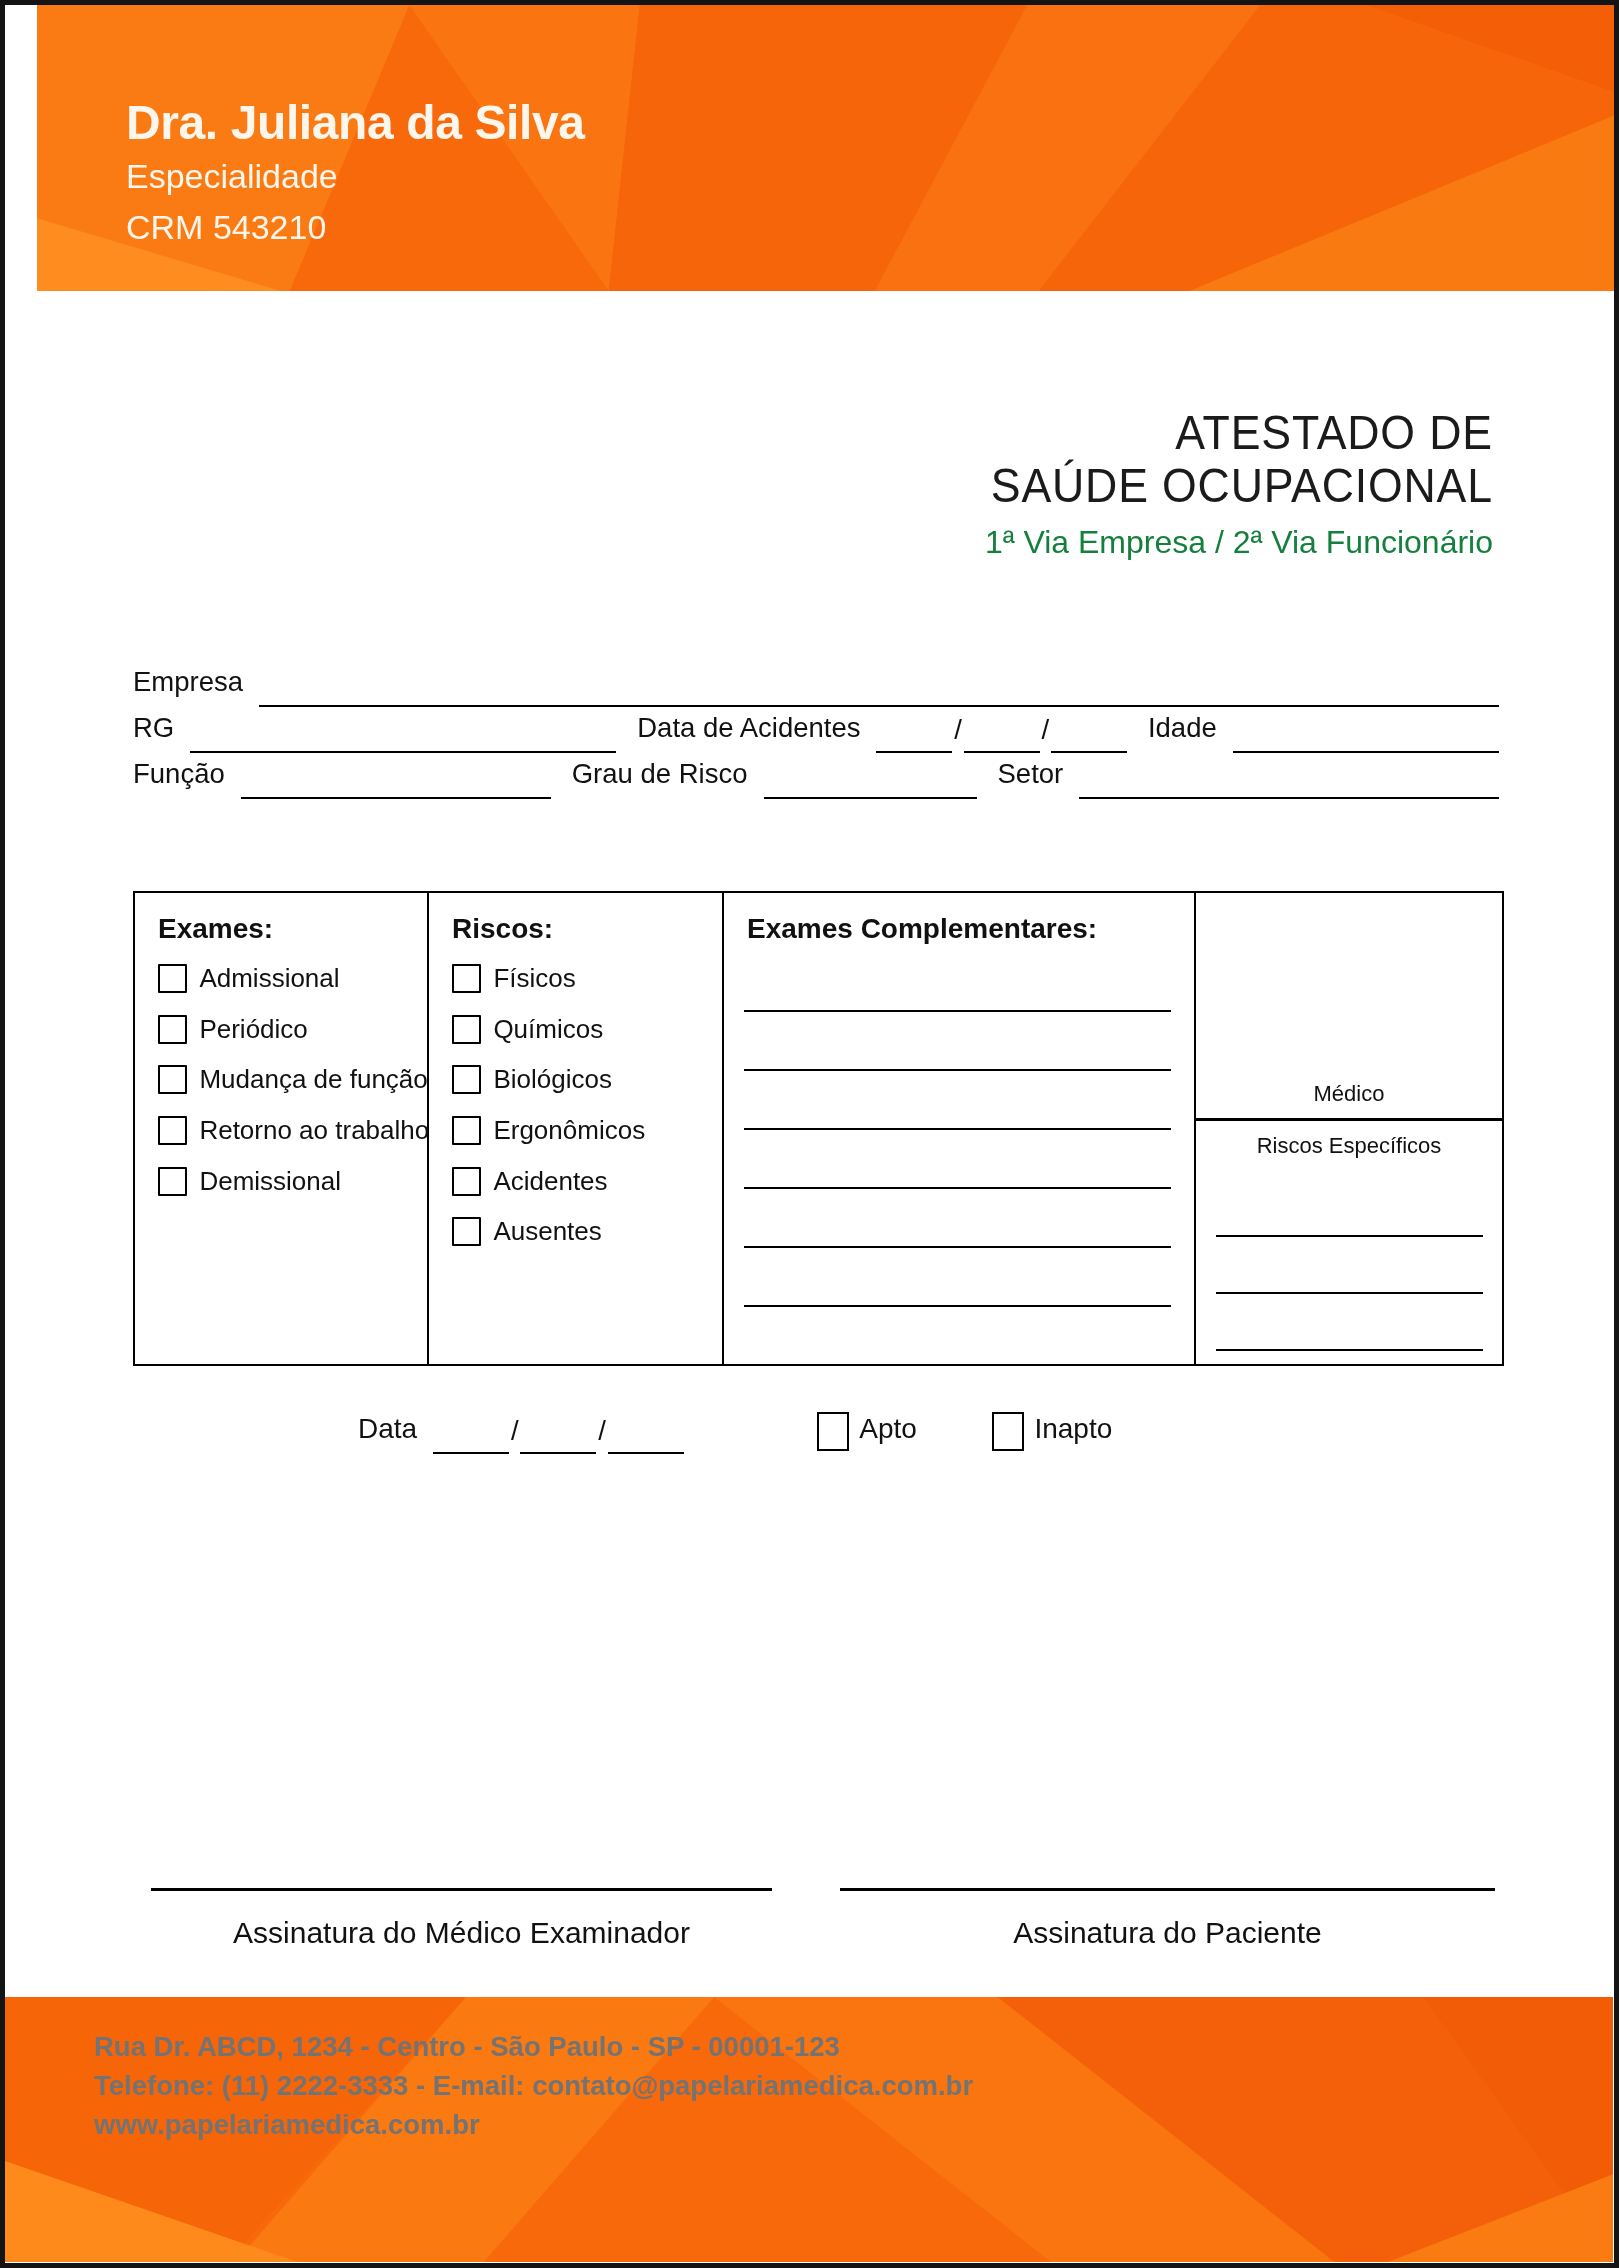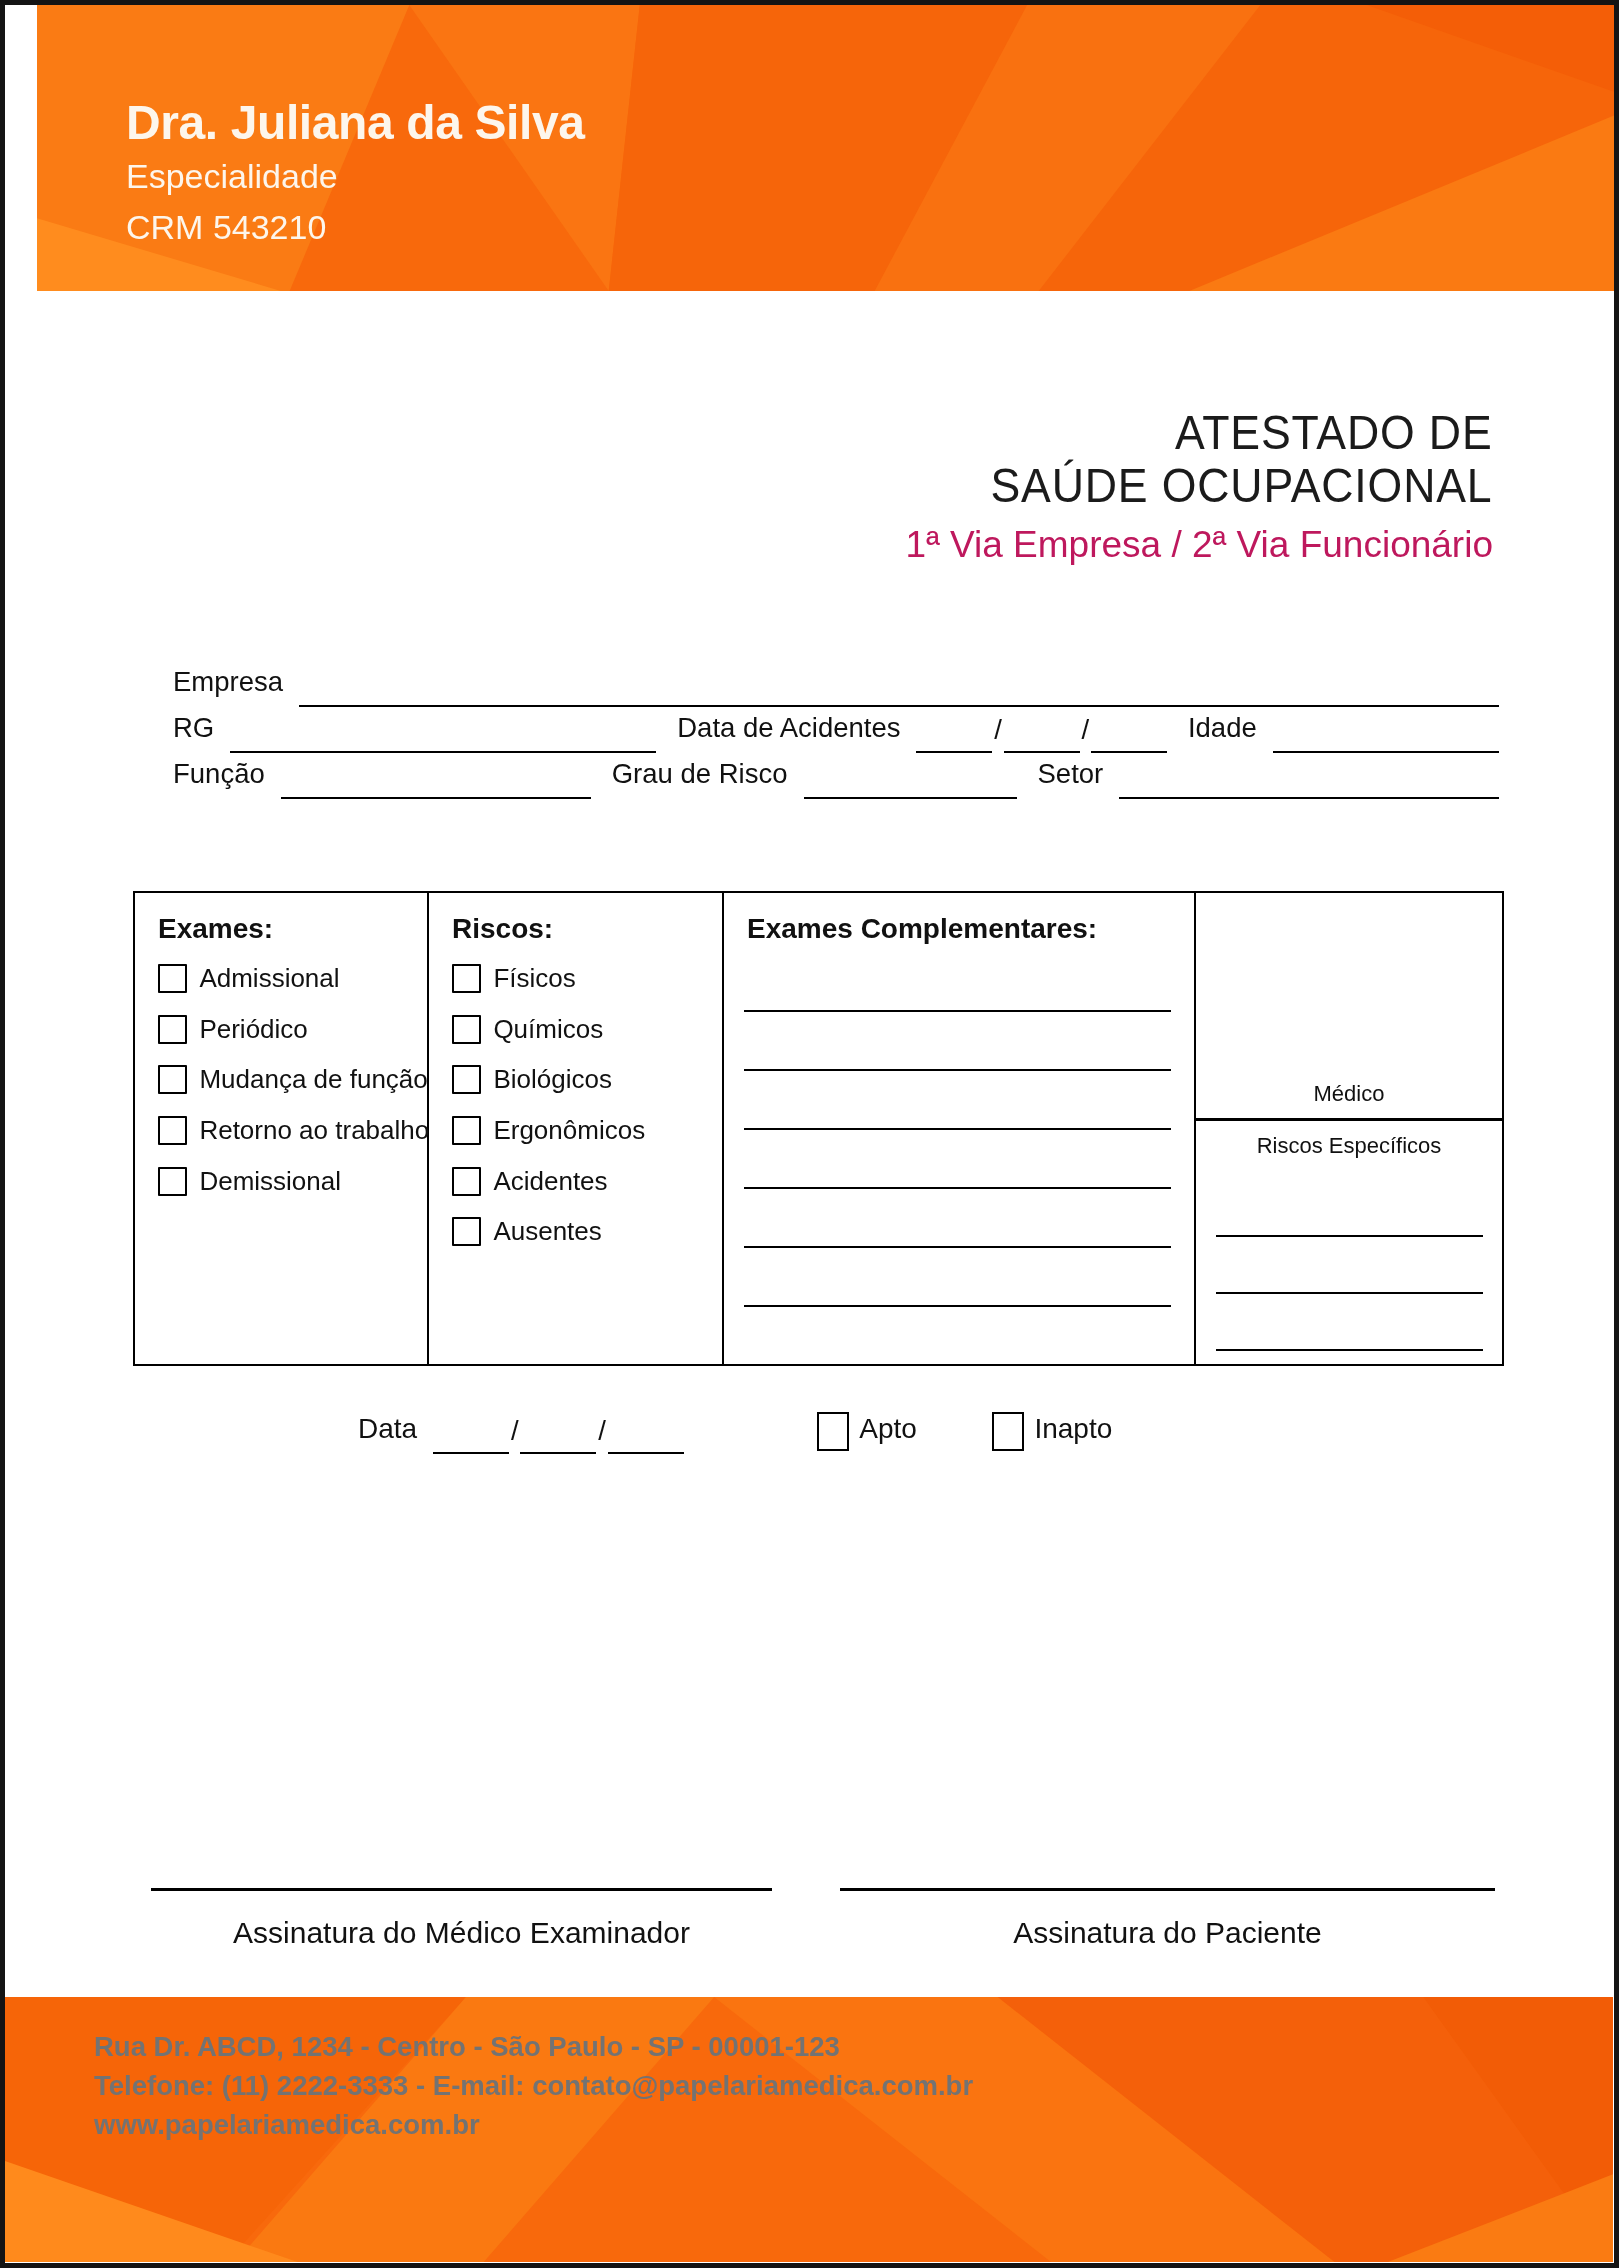--- a/index.html
+++ b/index.html
@@ -25,25 +25,25 @@
   .doctor-name{font-size:48px;font-weight:bold;letter-spacing:-0.4px;line-height:57px;}
   .doctor-specialty,.doctor-crm{font-size:34px;font-weight:400;line-height:51px;}
 
   .footer-block{position:absolute;left:89px;top:30px;color:#737373;}
   .footer-block div{font-size:27.5px;font-weight:bold;line-height:39px;}
 
   
   .title-block{position:absolute;top:401px;right:121px;text-align:right;}
   .title-main{transform:scaleX(.93);transform-origin:top right;color:#1b1b1b;}
   .title-main div{font-size:48px;line-height:53px;font-weight:400;letter-spacing:0.9px;white-space:nowrap;}
-  .title-sub{margin-top:12.4px;font-size:37px;color:#be185d;white-space:nowrap;}
+  .title-sub{margin-top:12.4px;font-size:32px;color:#15803d;white-space:nowrap;}
 
   
   .fields{position:absolute;left:128px;top:656px;width:1366px;}
-  .frow{display:flex;align-items:flex-end;height:46px;font-size:27.5px;margin-left:40px;}
+  .frow{display:flex;align-items:flex-end;height:46px;font-size:27.5px;}
   .frow .lbl{padding-bottom:8.9px;white-space:nowrap;}
   .line{border-bottom:2.7px solid #000;height:3.5px;}
   .line.grow{flex:1 1 auto;}
   .line.w480{width:426px;}
   .line.w360{width:310px;}
   .line.w250{width:213px;}
   .line.w86{width:76px;}
   .gap18{margin-left:16px;}
   .gap24{margin-left:21px;}
   .slash{padding-bottom:7px;font-size:27.5px;margin:0 1.8px;}

